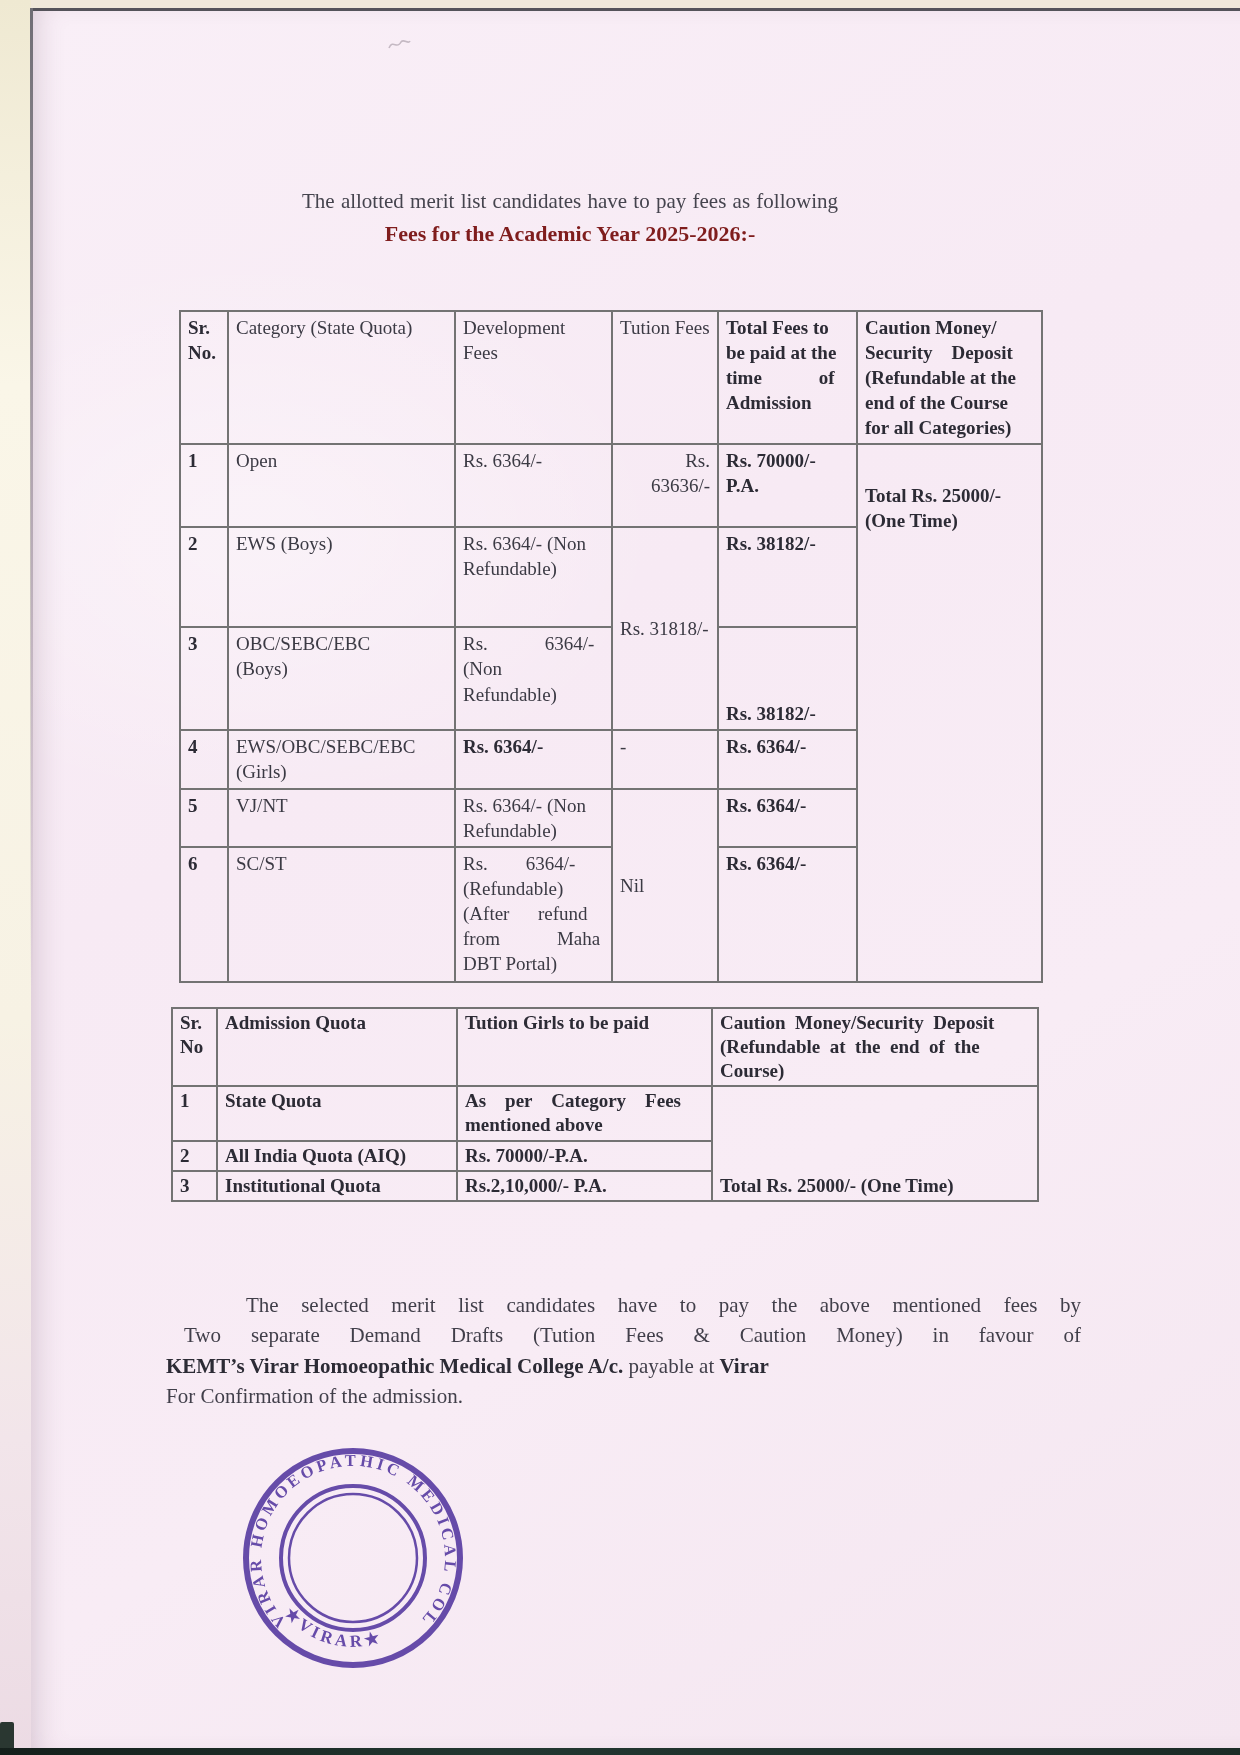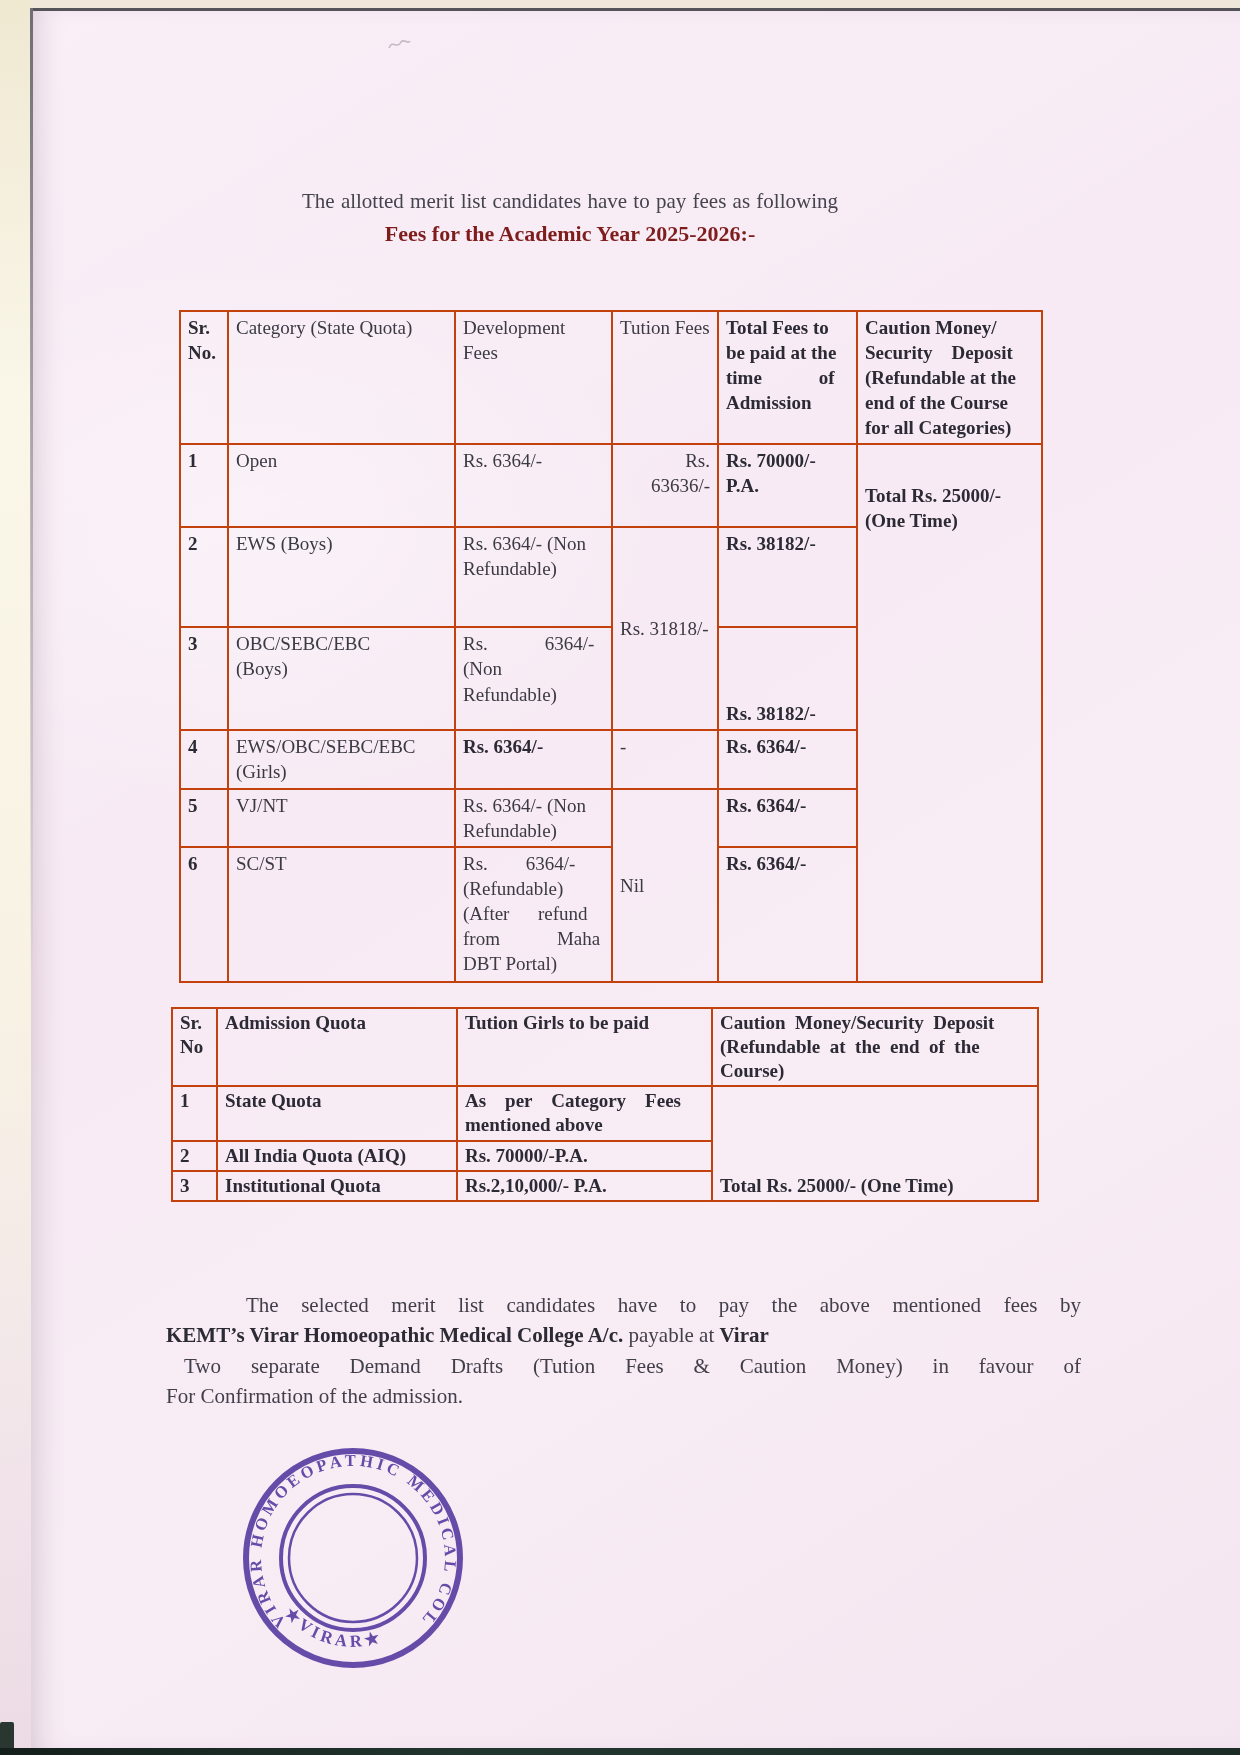--- a/index.html
+++ b/index.html
@@ -37,21 +37,21 @@
     position:absolute; left:168px; top:189px; width:804px;
     text-align:center; font-size:21px; color:#45444e; word-spacing:1px;
   }
   .doc-title {
     position:absolute; left:168px; top:221px; width:804px;
     text-align:center; font-size:22px; font-weight:bold; color:#7f1d1d;
   }
 
   table { position:absolute; border-collapse:collapse; table-layout:fixed; }
   th, td {
-    border:2px solid #c2410c; vertical-align:top; text-align:left;
+    border:2px solid #737373; vertical-align:top; text-align:left;
     padding:3px 7px; font-size:19px; line-height:1.32;
     white-space:pre-wrap; font-weight:normal; color:#3b3a44;
   }
   .t1 { left:179px; top:310px; width:862px; }
   .t2 { left:171px; top:1007px; width:866px; }
   .t2 th, .t2 td { line-height:1.25; padding:2px 7px; }
   .b { font-weight:bold; color:#2c2b35; }
   .vc { vertical-align:middle; }
   .vb { vertical-align:bottom; }
   .ctr { text-align:right;padding-left:7px; }
@@ -203,22 +203,22 @@
       <td class="b">3</td>
       <td class="b">Institutional Quota</td>
       <td class="b">Rs.2,10,000/- P.A.</td>
     </tr>
     </tbody>
   </table>
 
 
   <div class="closing">
     <div class="cl-line jline indent1">The selected merit list candidates have to pay the above mentioned fees by</div>
+    <div class="cl-line jline">Two separate Demand Drafts (Tution Fees &amp; Caution Money) in favour of</div>
     <div class="cl-line"><span class="b">KEMT’s Virar Homoeopathic Medical College A/c.</span><span> payable at </span><span class="b">Virar</span></div>
-    <div class="cl-line jline">Two separate Demand Drafts (Tution Fees &amp; Caution Money) in favour of</div>
     <div class="cl-line">For Confirmation of the admission.</div>
   </div>
 
   <svg class="stamp" width="240" height="240" viewBox="0 0 240 240">
     <g fill="none" stroke="#53369f">
       <circle cx="120" cy="120" r="107" stroke-width="6" stroke="#53369f"></circle>
       <circle cx="120" cy="120" r="72" stroke-width="4" stroke="#53369f"></circle>
       <circle cx="120" cy="120" r="64" stroke-width="2.5" stroke="#53369f"></circle>
     </g>
     <path id="arcTop" d="M 55,185 A 92,92 0 1 1 185,185" fill="none"></path>

